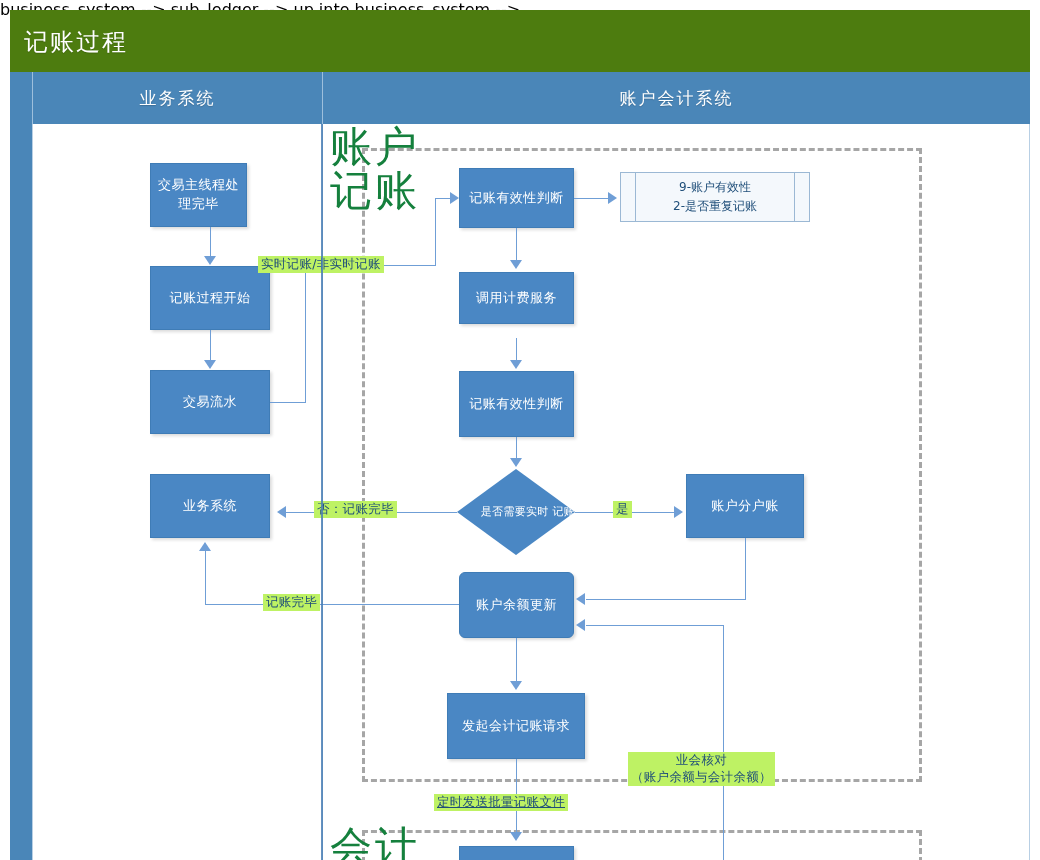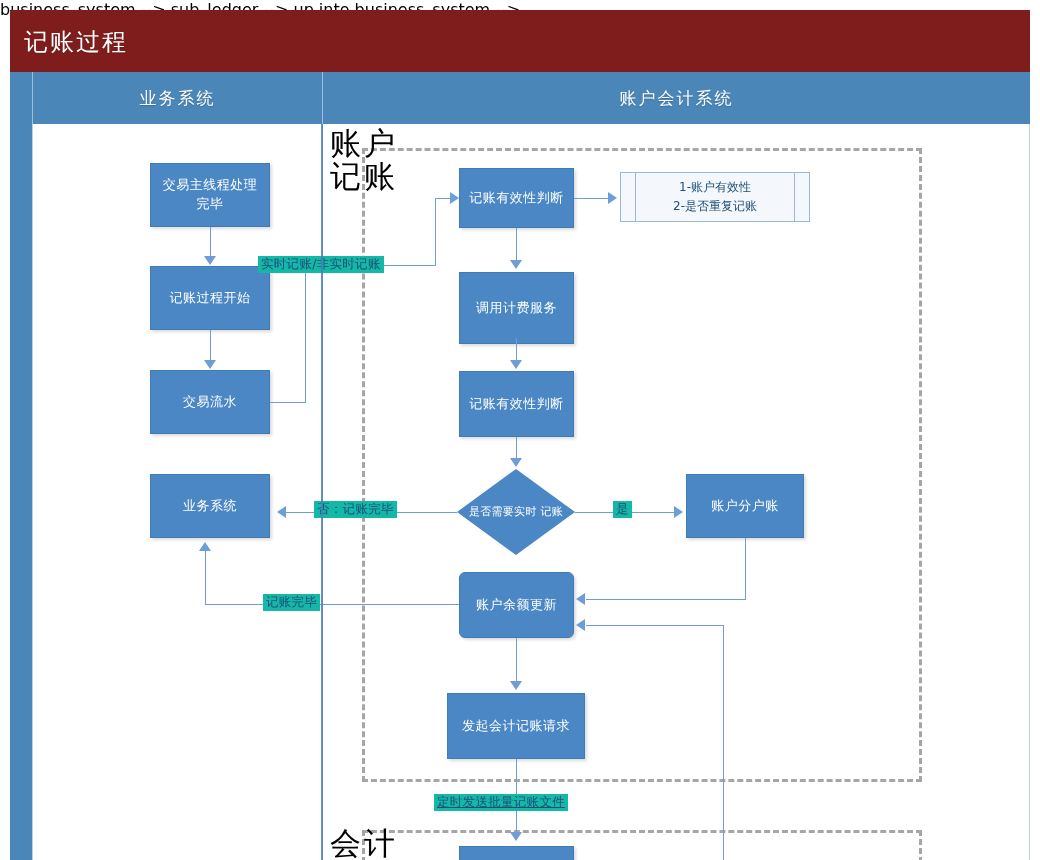--- a/index.html
+++ b/index.html
@@ -8,21 +8,21 @@
     background:#ffffff;
     font-family:"DejaVu Sans","Liberation Sans",sans-serif;
     overflow:hidden;
     position:relative;
   }
   #root{position:absolute;left:0;top:0;width:1040px;height:860px;}
 
   
   .titlebar{
     position:absolute;left:10px;top:10px;width:1020px;height:62px;
-    background:#7f1d1d;
+    background:#4d7c0f;
   }
   .titlebar .title{
     position:absolute;left:14px;top:16px;
     font-size:24px;color:#ffffff;letter-spacing:2px;
     text-shadow:0 1px 1px rgba(0,0,0,.18);
     white-space:nowrap;
   }
 
   
   .lane-rail{                
@@ -54,41 +54,41 @@
 
   
   .group{
     position:absolute;
     border:3px dashed #a6a6a6;
     box-sizing:border-box;
     background:transparent;
   }
   .group-label{
     position:absolute;
-    font-size:31px;color:#000000;letter-spacing:3px;
+    font-size:42px;color:#15803d;letter-spacing:3px;
     line-height:1.05;white-space:pre-line;
-    font-family:Liberation Serif, serif;
+    font-family:Liberation Mono, monospace;
   }
 
   
   .node{
     position:absolute;box-sizing:border-box;
     background:#4a87c4;
     border:1px solid #3f7cb6;
     color:#ffffff;font-size:13px;letter-spacing:.5px;
     display:flex;align-items:center;justify-content:center;
     text-align:center;line-height:1.45;
     box-shadow:2px 2px 3px rgba(0,0,0,.14);
     padding:2px 6px;
   }
 
   
   .decision{
     position:absolute;
-    display:flex;align-items:center;justify-content:center;
+    display:flex;align-items:center;justify-content:flex-end;
   }
   .decision .dia{
     position:absolute;left:0;top:0;width:100%;height:100%;
     background:#4a87c4;
     clip-path:polygon(50% 0,100% 50%,50% 100%,0 50%);
     box-shadow:2px 2px 3px rgba(0,0,0,.14);
   }
   .decision .dtext{
     position:relative;z-index:2;color:#ffffff;font-size:11px;
     text-align:center;line-height:1.35;letter-spacing:.3px;
@@ -117,21 +117,21 @@
 
   .arrow{position:absolute;width:0;height:0;}
   .arrow.down {border-left:6px solid transparent;border-right:6px solid transparent;border-top:9px solid #6f9ed6;}
   .arrow.up   {border-left:6px solid transparent;border-right:6px solid transparent;border-bottom:9px solid #6f9ed6;}
   .arrow.left {border-top:6px solid transparent;border-bottom:6px solid transparent;border-right:9px solid #6f9ed6;}
   .arrow.right{border-top:6px solid transparent;border-bottom:6px solid transparent;border-left:9px solid #6f9ed6;}
 
   
   .elabel{
     position:absolute;color:#1f4e79;font-size:12.5px;
-    background:#14b8a6;padding:0 3px;white-space:pre-line;
+    background:#bef264;padding:0 3px;white-space:pre-line;
     text-align:center;line-height:1.35;letter-spacing:.3px;
   }
 </style>
 </head>
 <body>
 
 <div id="root">
 
   
   <div class="titlebar">
@@ -149,39 +149,39 @@
 
   
   <div class="group" style="left:362px;top:148px;width:560px;height:634px;"></div>
   <div class="group" style="left:362px;top:830px;width:560px;height:60px;"></div>
 
   <div class="group-label" style="left:330px;top:128px;">账户
 记账</div>
   <div class="group-label" style="left:330px;top:828px;">会计</div>
 
   
-  <div class="node" style="left:150px;top:163px;width:120px;height:64px;">交易主线程处理完毕</div>
+  <div class="node" style="left:150px;top:163px;width:97px;height:64px;">交易主线程处理完毕</div>
 
   <div class="node" style="left:150px;top:266px;width:120px;height:64px;">记账过程开始</div>
 
   <div class="node" style="left:150px;top:370px;width:120px;height:64px;">交易流水</div>
 
   <div class="node" style="left:150px;top:474px;width:120px;height:64px;">业务系统</div>
 
   
   <div class="node" style="left:459px;top:168px;width:115px;height:60px;">记账有效性判断</div>
 
   <div class="note" style="left:620px;top:172px;width:190px;height:50px;">
     <span class="bar l"></span>
     <span class="bar r"></span>
-    <span>1-账户有效性
+    <span>9-账户有效性
 2-是否重复记账</span>
   </div>
 
-  <div class="node" style="left:459px;top:272px;width:115px;height:72px;">调用计费服务</div>
+  <div class="node" style="left:459px;top:272px;width:115px;height:52px;">调用计费服务</div>
 
   <div class="node" style="left:459px;top:371px;width:115px;height:66px;">记账有效性判断</div>
 
   <div class="decision" style="left:457px;top:469px;width:118px;height:86px;">
     <span class="dia"></span>
     <span class="dtext">是否需要实时
 记账</span>
   </div>
 
   <div class="node" style="left:686px;top:474px;width:118px;height:64px;">账户分户账</div>
@@ -239,20 +239,22 @@
 
   
   <div class="ln v" style="left:745px;top:538px;height:61px;"></div>
   <div class="ln h" style="left:586px;top:599px;width:160px;"></div>
   <div class="arrow left" style="left:576px;top:593px;"></div>
 
   
   <div class="ln v" style="left:723px;top:625px;height:235px;"></div>
   <div class="ln h" style="left:586px;top:625px;width:138px;"></div>
   <div class="arrow left" style="left:576px;top:619px;"></div>
+  <div class="elabel" style="left:628px;top:752px;">业会核对
+（账户余额与会计余额）</div>
 
    up into business_system --&gt;
   <div class="ln h" style="left:205px;top:604px;width:254px;"></div>
   <div class="ln v" style="left:205px;top:551px;height:54px;"></div>
   <div class="arrow up" style="left:199px;top:542px;"></div>
   <div class="elabel" style="left:263px;top:594px;">记账完毕</div>
 
   
   <div class="ln v" style="left:516px;top:638px;height:44px;"></div>
   <div class="arrow down" style="left:510px;top:681px;"></div>

